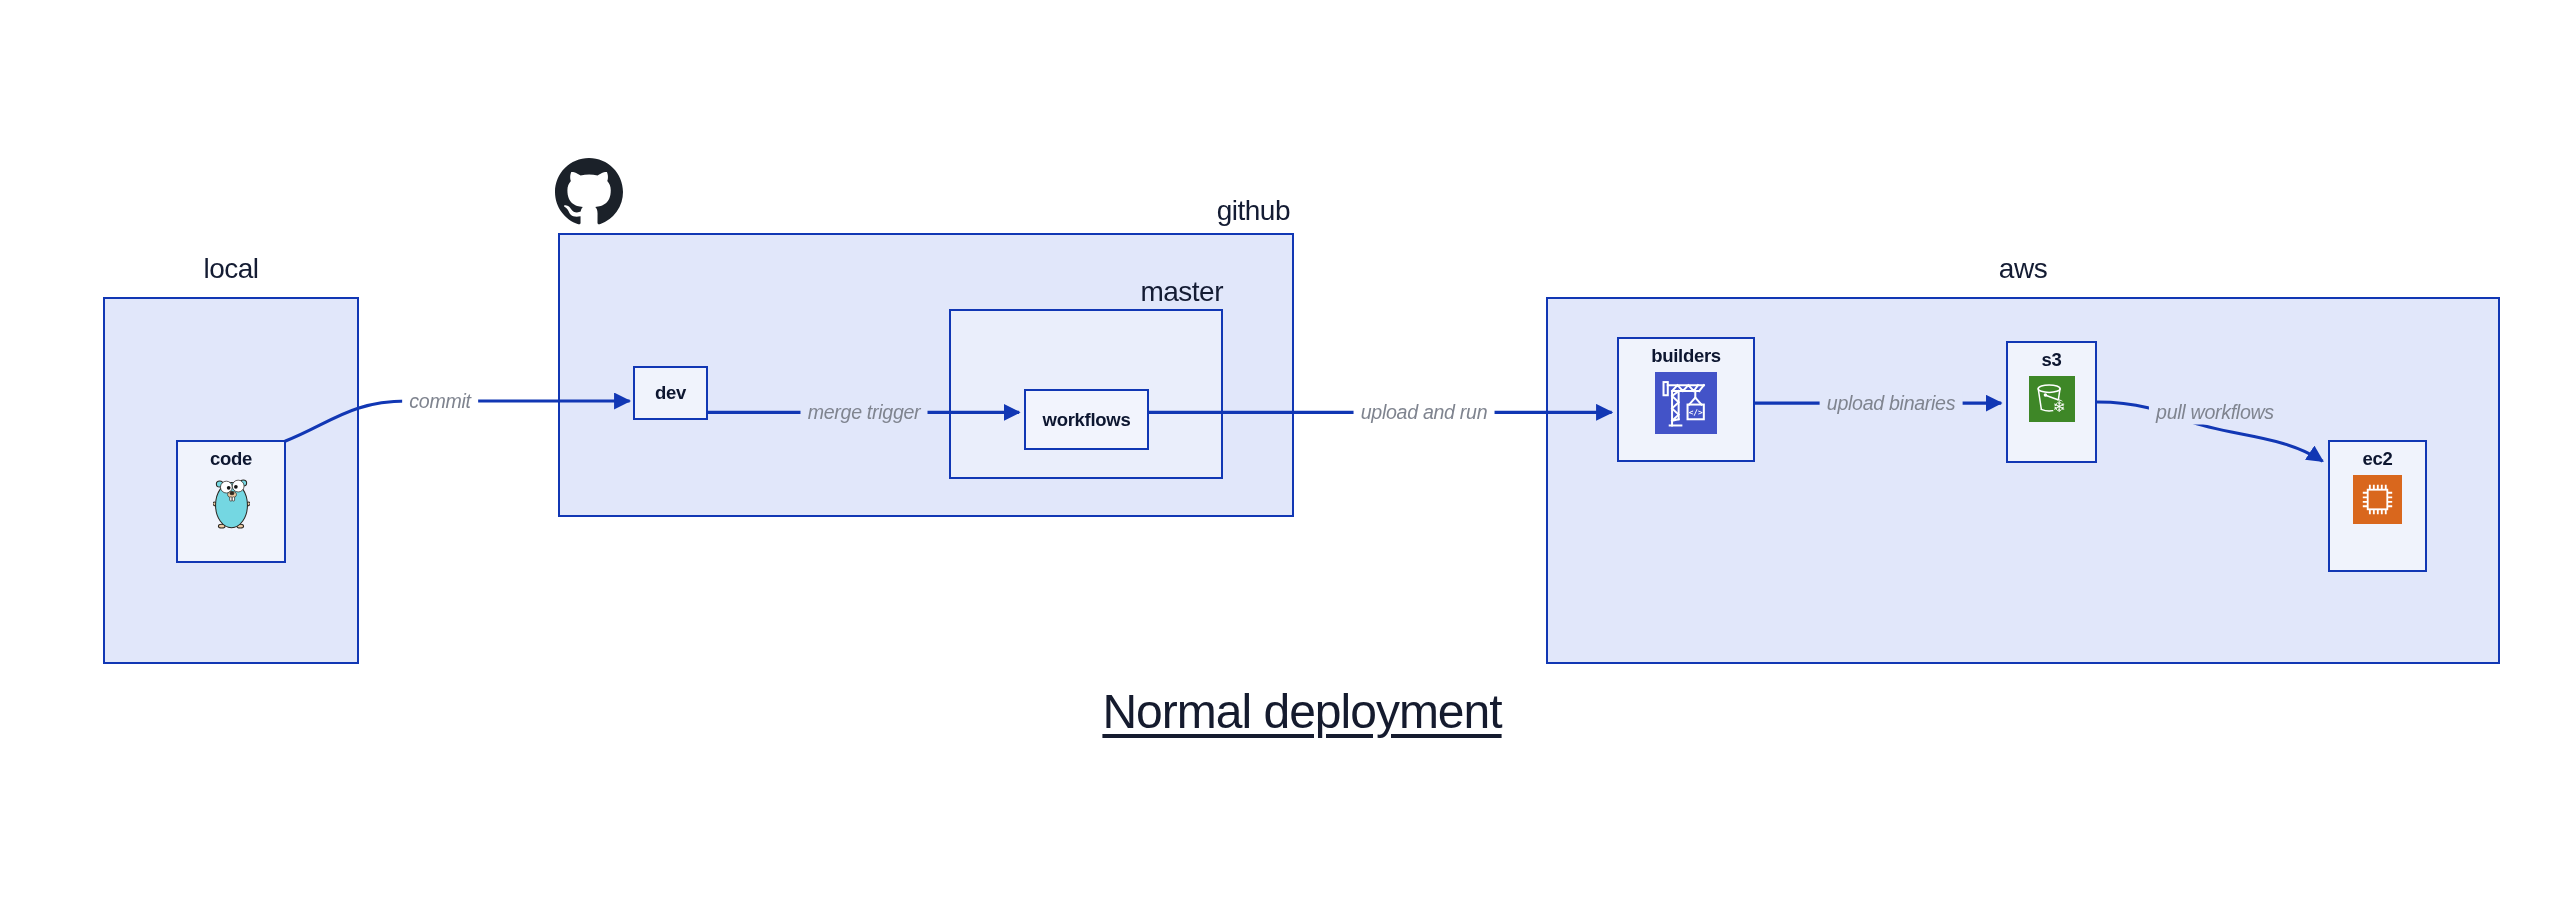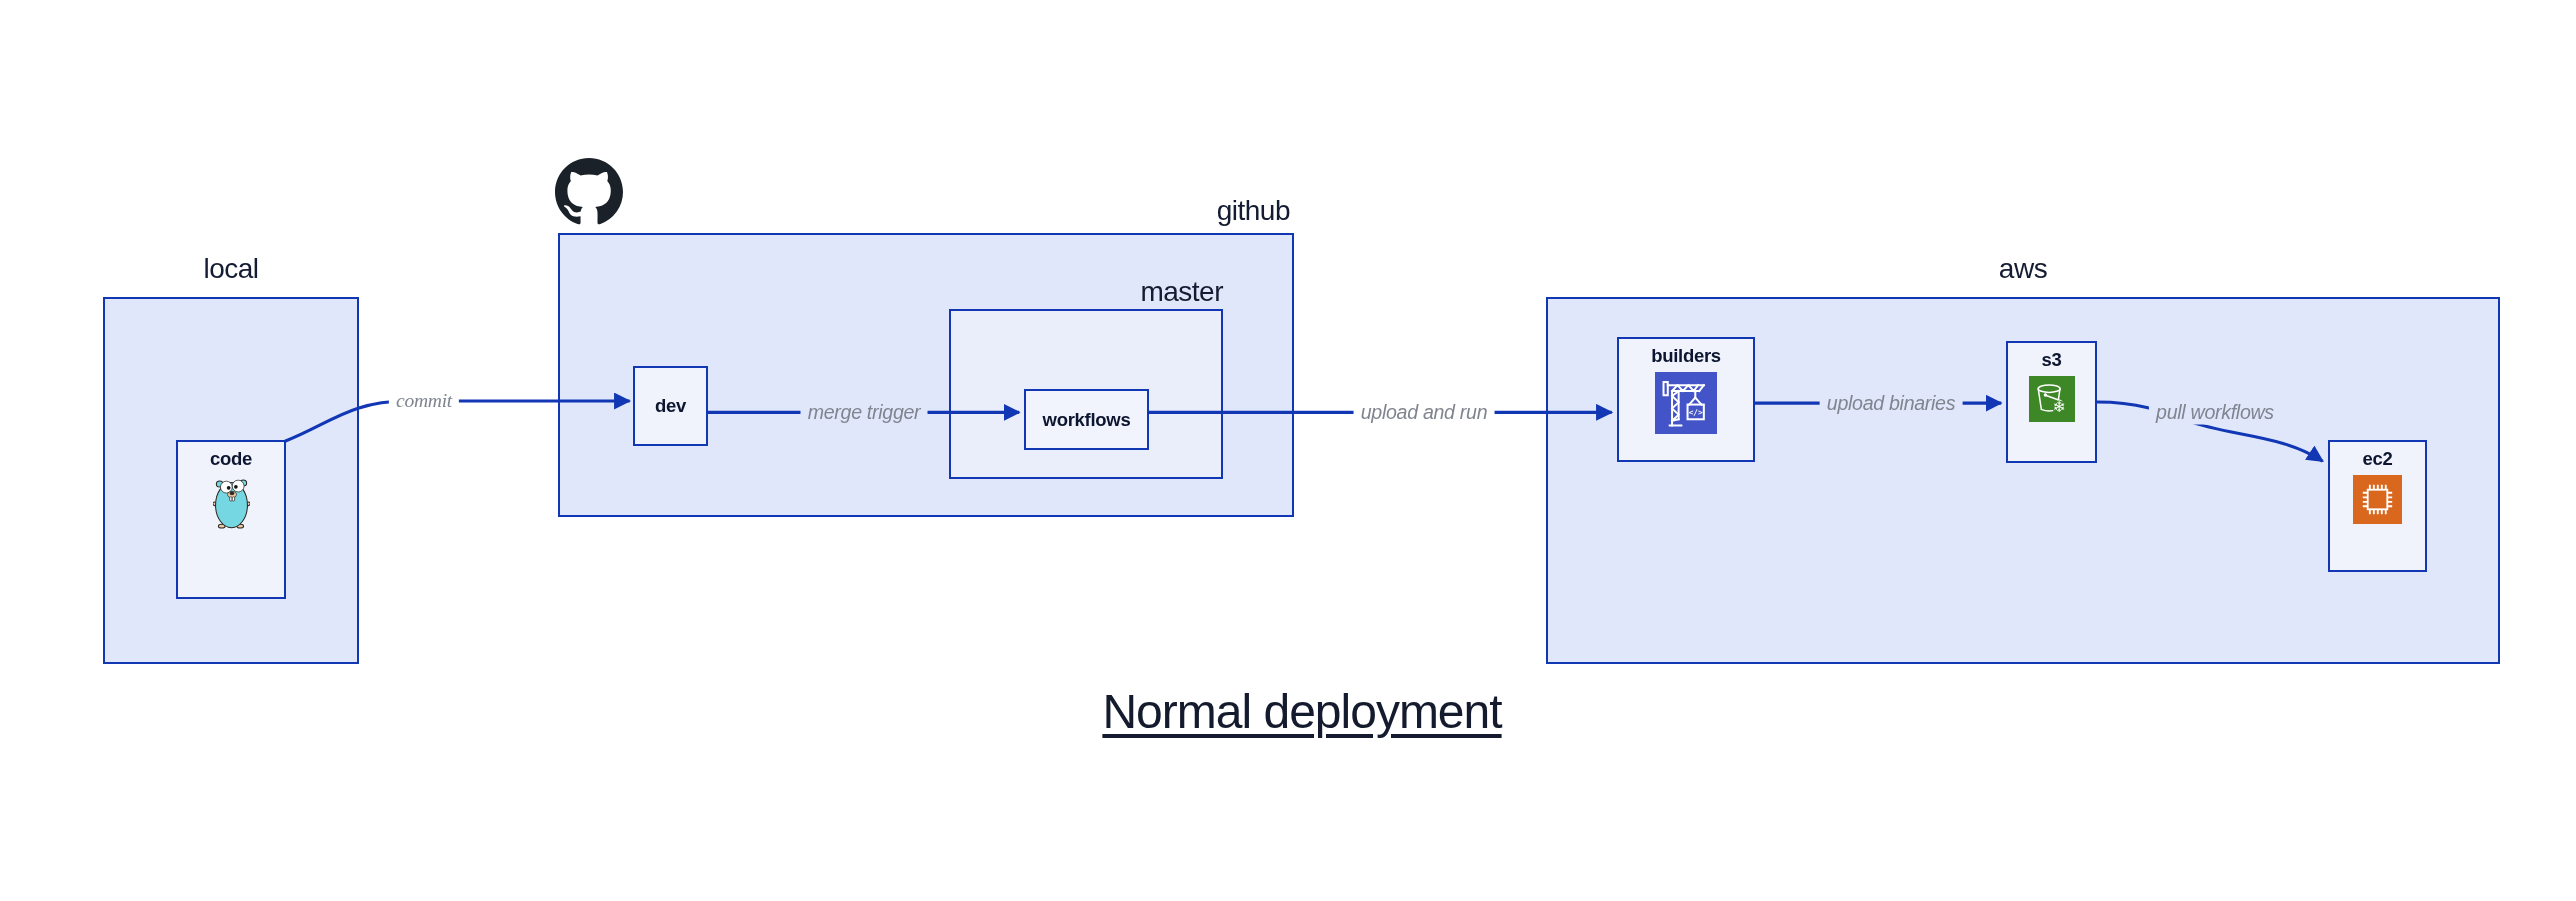--- a/index.html
+++ b/index.html
@@ -28,21 +28,21 @@
   .logo{position:absolute;z-index:4;}
 </style>
 </head>
 <body>
 
 <div class="canvas">
 
   <div class="grp-label" style="left:103px;top:253px;width:256px;text-align:center;">local</div>
   <div class="grp" style="left:103px;top:297px;width:256px;height:367px;"></div>
 
-  <div class="node" style="left:176px;top:440px;width:110px;height:159px;">
+  <div class="node" style="left:176px;top:440px;width:110px;height:123px;">
     <div class="node-label">code</div>
     <svg class="node-icon" width="37" height="54" viewBox="0 0 72 104">
       <g stroke="#2a2620" stroke-width="2">
         <ellipse cx="13" cy="17" rx="6.5" ry="6" fill="#74d7e2"></ellipse>
         <ellipse cx="59" cy="15" rx="6.5" ry="6" fill="#74d7e2"></ellipse>
         <ellipse cx="4.5" cy="56" rx="5" ry="3.4" fill="#edcaa4" transform="rotate(22 4.5 56)"></ellipse>
         <ellipse cx="67.5" cy="56" rx="5" ry="3.4" fill="#edcaa4" transform="rotate(-22 67.5 56)"></ellipse>
         <ellipse cx="17" cy="99" rx="6.5" ry="3.8" fill="#edcaa4"></ellipse>
         <ellipse cx="53" cy="99" rx="6.5" ry="3.8" fill="#edcaa4"></ellipse>
         <ellipse cx="36" cy="58" rx="31" ry="44" fill="#74d7e2"></ellipse>
@@ -59,21 +59,21 @@
       </g>
     </svg>
   </div>
 
   <svg class="logo" style="left:555px;top:158px;" width="68" height="68" viewBox="0 0 16 16">
     <path fill="#1b2129" d="M8 0C3.58 0 0 3.58 0 8c0 3.54 2.29 6.53 5.47 7.59.4.07.55-.17.55-.38 0-.19-.01-.82-.01-1.49-2.01.37-2.53-.49-2.69-.94-.09-.23-.48-.94-.82-1.13-.28-.15-.68-.52-.01-.53.63-.01 1.08.58 1.23.82.72 1.21 1.87.87 2.33.66.07-.52.28-.87.51-1.07-1.78-.2-3.64-.89-3.64-3.95 0-.87.31-1.59.82-2.15-.08-.2-.36-1.02.08-2.12 0 0 .67-.21 2.2.82.64-.18 1.32-.27 2-.27s1.36.09 2 .27c1.53-1.04 2.2-.82 2.2-.82.44 1.1.16 1.92.08 2.12.51.56.82 1.27.82 2.15 0 3.07-1.87 3.75-3.65 3.95.29.25.54.73.54 1.48 0 1.07-.01 1.93-.01 2.2 0 .21.15.46.55.38A8.01 8.01 0 0 0 16 8c0-4.42-3.58-8-8-8z"></path>
   </svg>
   <div class="grp-label" style="left:1133px;top:195px;width:157px;text-align:right;">github</div>
   <div class="grp" style="left:558px;top:233px;width:736px;height:284px;"></div>
 
-  <div class="node vcenter" style="left:633px;top:366px;width:75px;height:80px;">
+  <div class="node vcenter" style="left:633px;top:366px;width:75px;height:54px;">
     <div class="node-label">dev</div>
   </div>
 
   <div class="grp-label" style="left:949px;top:276px;width:274px;text-align:right;">master</div>
   <div class="grp master" style="left:949px;top:309px;width:274px;height:170px;"></div>
 
   <div class="node vcenter" style="left:1024px;top:389px;width:125px;height:61px;background:#f2f4fd;">
     <div class="node-label">workflows</div>
   </div>
 
@@ -141,21 +141,21 @@
     </defs>
     <g stroke="#1137b4" stroke-width="6" fill="none">
       <path d="M553 856 C640 822 680 778 790 778 L1222 778" marker-end="url(#arrow)"></path>
       <path d="M1374 800 L1978 800" marker-end="url(#arrow)"></path>
       <path d="M2229 800 L3128 800" marker-end="url(#arrow)"></path>
       <path d="M3406 782 L3884 782" marker-end="url(#arrow)"></path>
       <path d="M4070 780 C4150 780 4195 797 4245 816 C4330 847 4430 843 4508 895" marker-end="url(#arrow)"></path>
     </g>
   </svg>
 
-  <div class="edge-label on-white" style="left:424px;top:401px;font-family:Liberation Serif, serif;">commit</div>
+  <div class="edge-label on-white" style="left:440px;top:401px;">commit</div>
   <div class="edge-label on-panel" style="left:864px;top:412px;">merge trigger</div>
   <div class="edge-label on-white" style="left:1380px;top:412px;margin-left:44px;">upload and run</div>
   <div class="edge-label on-panel" style="left:1891px;top:403px;">upload binaries</div>
   <div class="edge-label on-panel" style="left:2215px;top:412px;">pull workflows</div>
 
   <div class="diagram-title">Normal deployment</div>
 
 </div>
 
 

